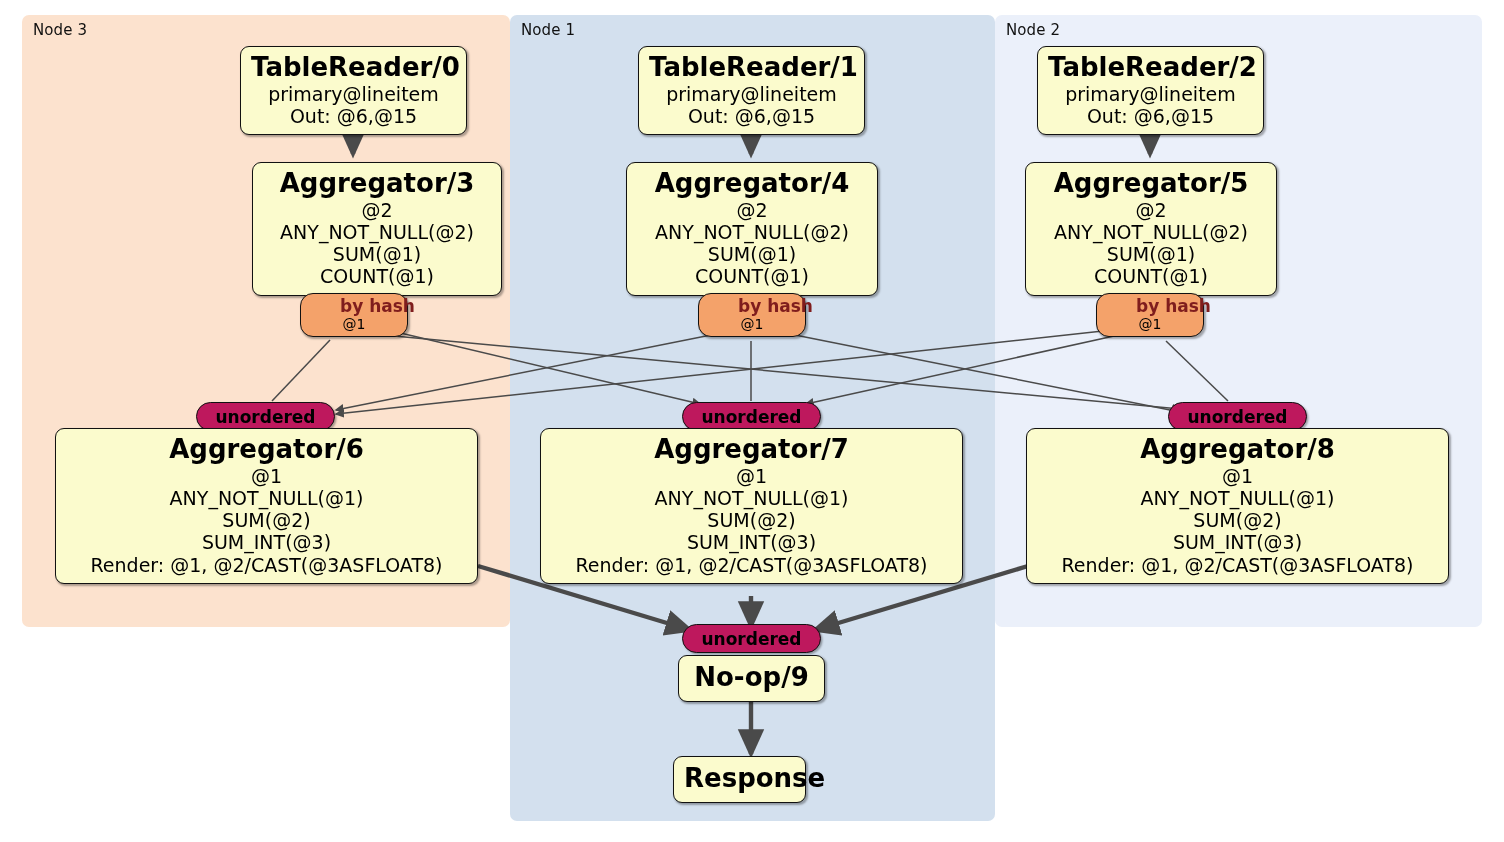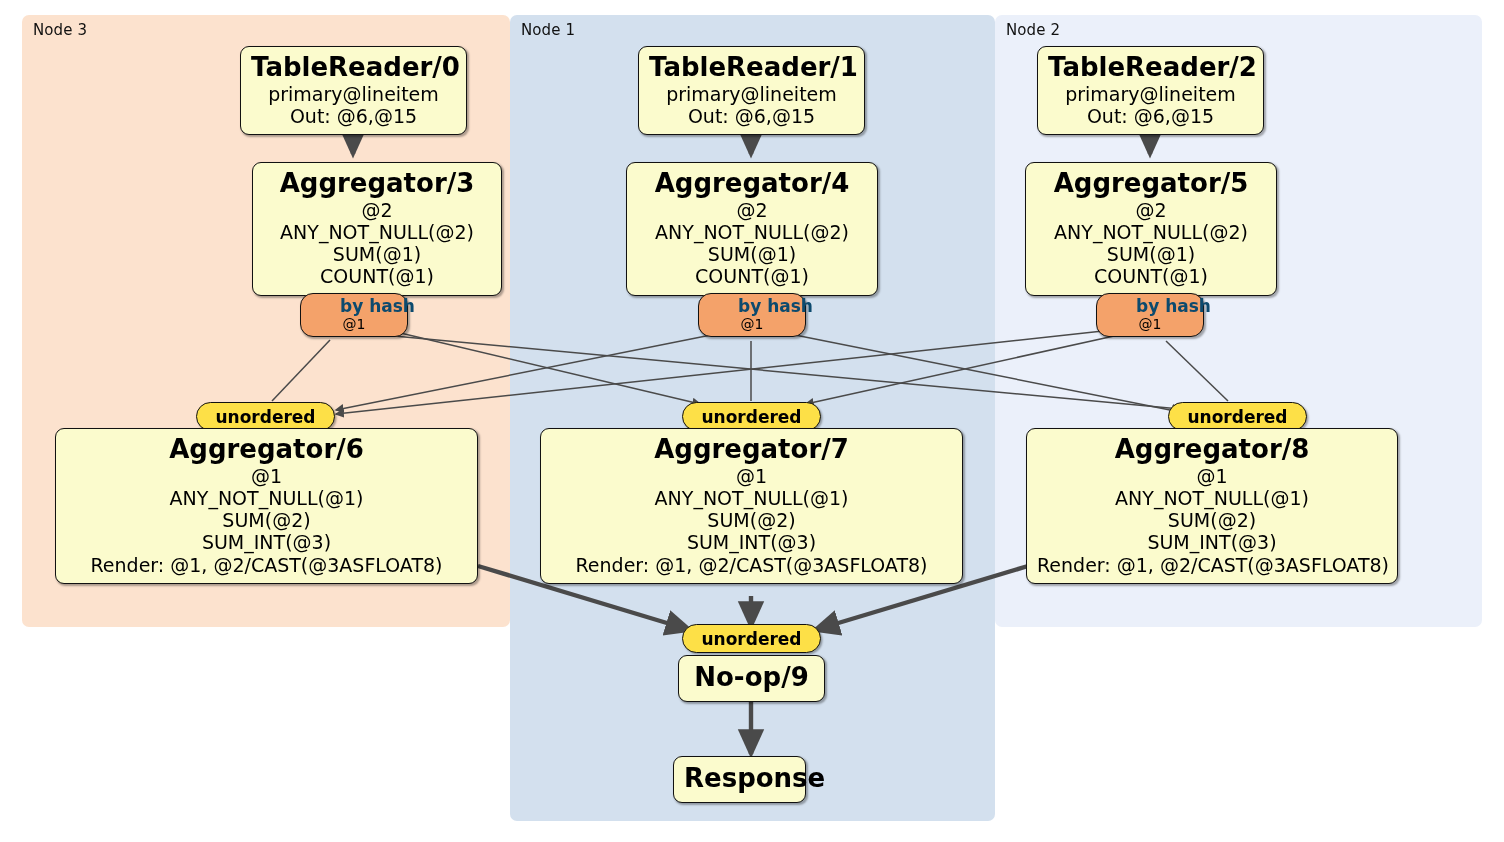--- a/index.html
+++ b/index.html
@@ -19,25 +19,25 @@
         border-radius:9px;text-align:center;padding:5px 10px 7px 10px;
         box-shadow:1.5px 1.5px 2px rgba(0,0,0,0.32);}
   .proc .ttl{font-weight:bold;font-size:26px;color:#000;line-height:1.18;white-space:nowrap;}
   .proc .ln{font-size:19px;color:#000;line-height:1.17;white-space:nowrap;}
 
   
   .router{position:absolute;box-sizing:border-box;background:#f3a濃;}
   .router{background:#f4a26a;border:1.6px solid #111;border-radius:13px;
           text-align:center;padding:3px 12px 4px 12px;
           box-shadow:1.5px 1.5px 2px rgba(0,0,0,0.32);}
-  .router .rt{font-weight:bold;font-size:17px;color:#0c4a6e;line-height:1.1;white-space:nowrap;margin-left:27px;}
+  .router .rt{font-weight:bold;font-size:17px;color:#7f1d1d;line-height:1.1;white-space:nowrap;margin-left:27px;}
   .router .rs{font-size:14px;color:#000;line-height:1.15;white-space:nowrap;}
 
   
-  .pill{position:absolute;box-sizing:border-box;background:#fde047;border:1.7px solid #111;
+  .pill{position:absolute;box-sizing:border-box;background:#be185d;border:1.7px solid #111;
         border-radius:16px;text-align:center;white-space:nowrap;
         font-weight:bold;font-size:17px;color:#000;
         display:flex;align-items:center;justify-content:center;
         box-shadow:1.5px 1.5px 2px rgba(0,0,0,0.32);}
 </style>
 </head>
 <body>
 
 <div id="stage">
 
@@ -153,21 +153,21 @@
     <div class="ln">Render: @1, @2/CAST(@3ASFLOAT8)</div>
   </div>
   <div class="proc" style="left:540px;top:428px;width:423px;">
     <div class="ttl">Aggregator/7</div>
     <div class="ln">@1</div>
     <div class="ln">ANY_NOT_NULL(@1)</div>
     <div class="ln">SUM(@2)</div>
     <div class="ln">SUM_INT(@3)</div>
     <div class="ln">Render: @1, @2/CAST(@3ASFLOAT8)</div>
   </div>
-  <div class="proc" style="left:1026px;top:428px;width:372px;">
+  <div class="proc" style="left:1026px;top:428px;width:423px;">
     <div class="ttl">Aggregator/8</div>
     <div class="ln">@1</div>
     <div class="ln">ANY_NOT_NULL(@1)</div>
     <div class="ln">SUM(@2)</div>
     <div class="ln">SUM_INT(@3)</div>
     <div class="ln">Render: @1, @2/CAST(@3ASFLOAT8)</div>
   </div>
 
   <div class="pill" style="left:682px;top:624px;width:139px;height:29px;">unordered</div>
 

